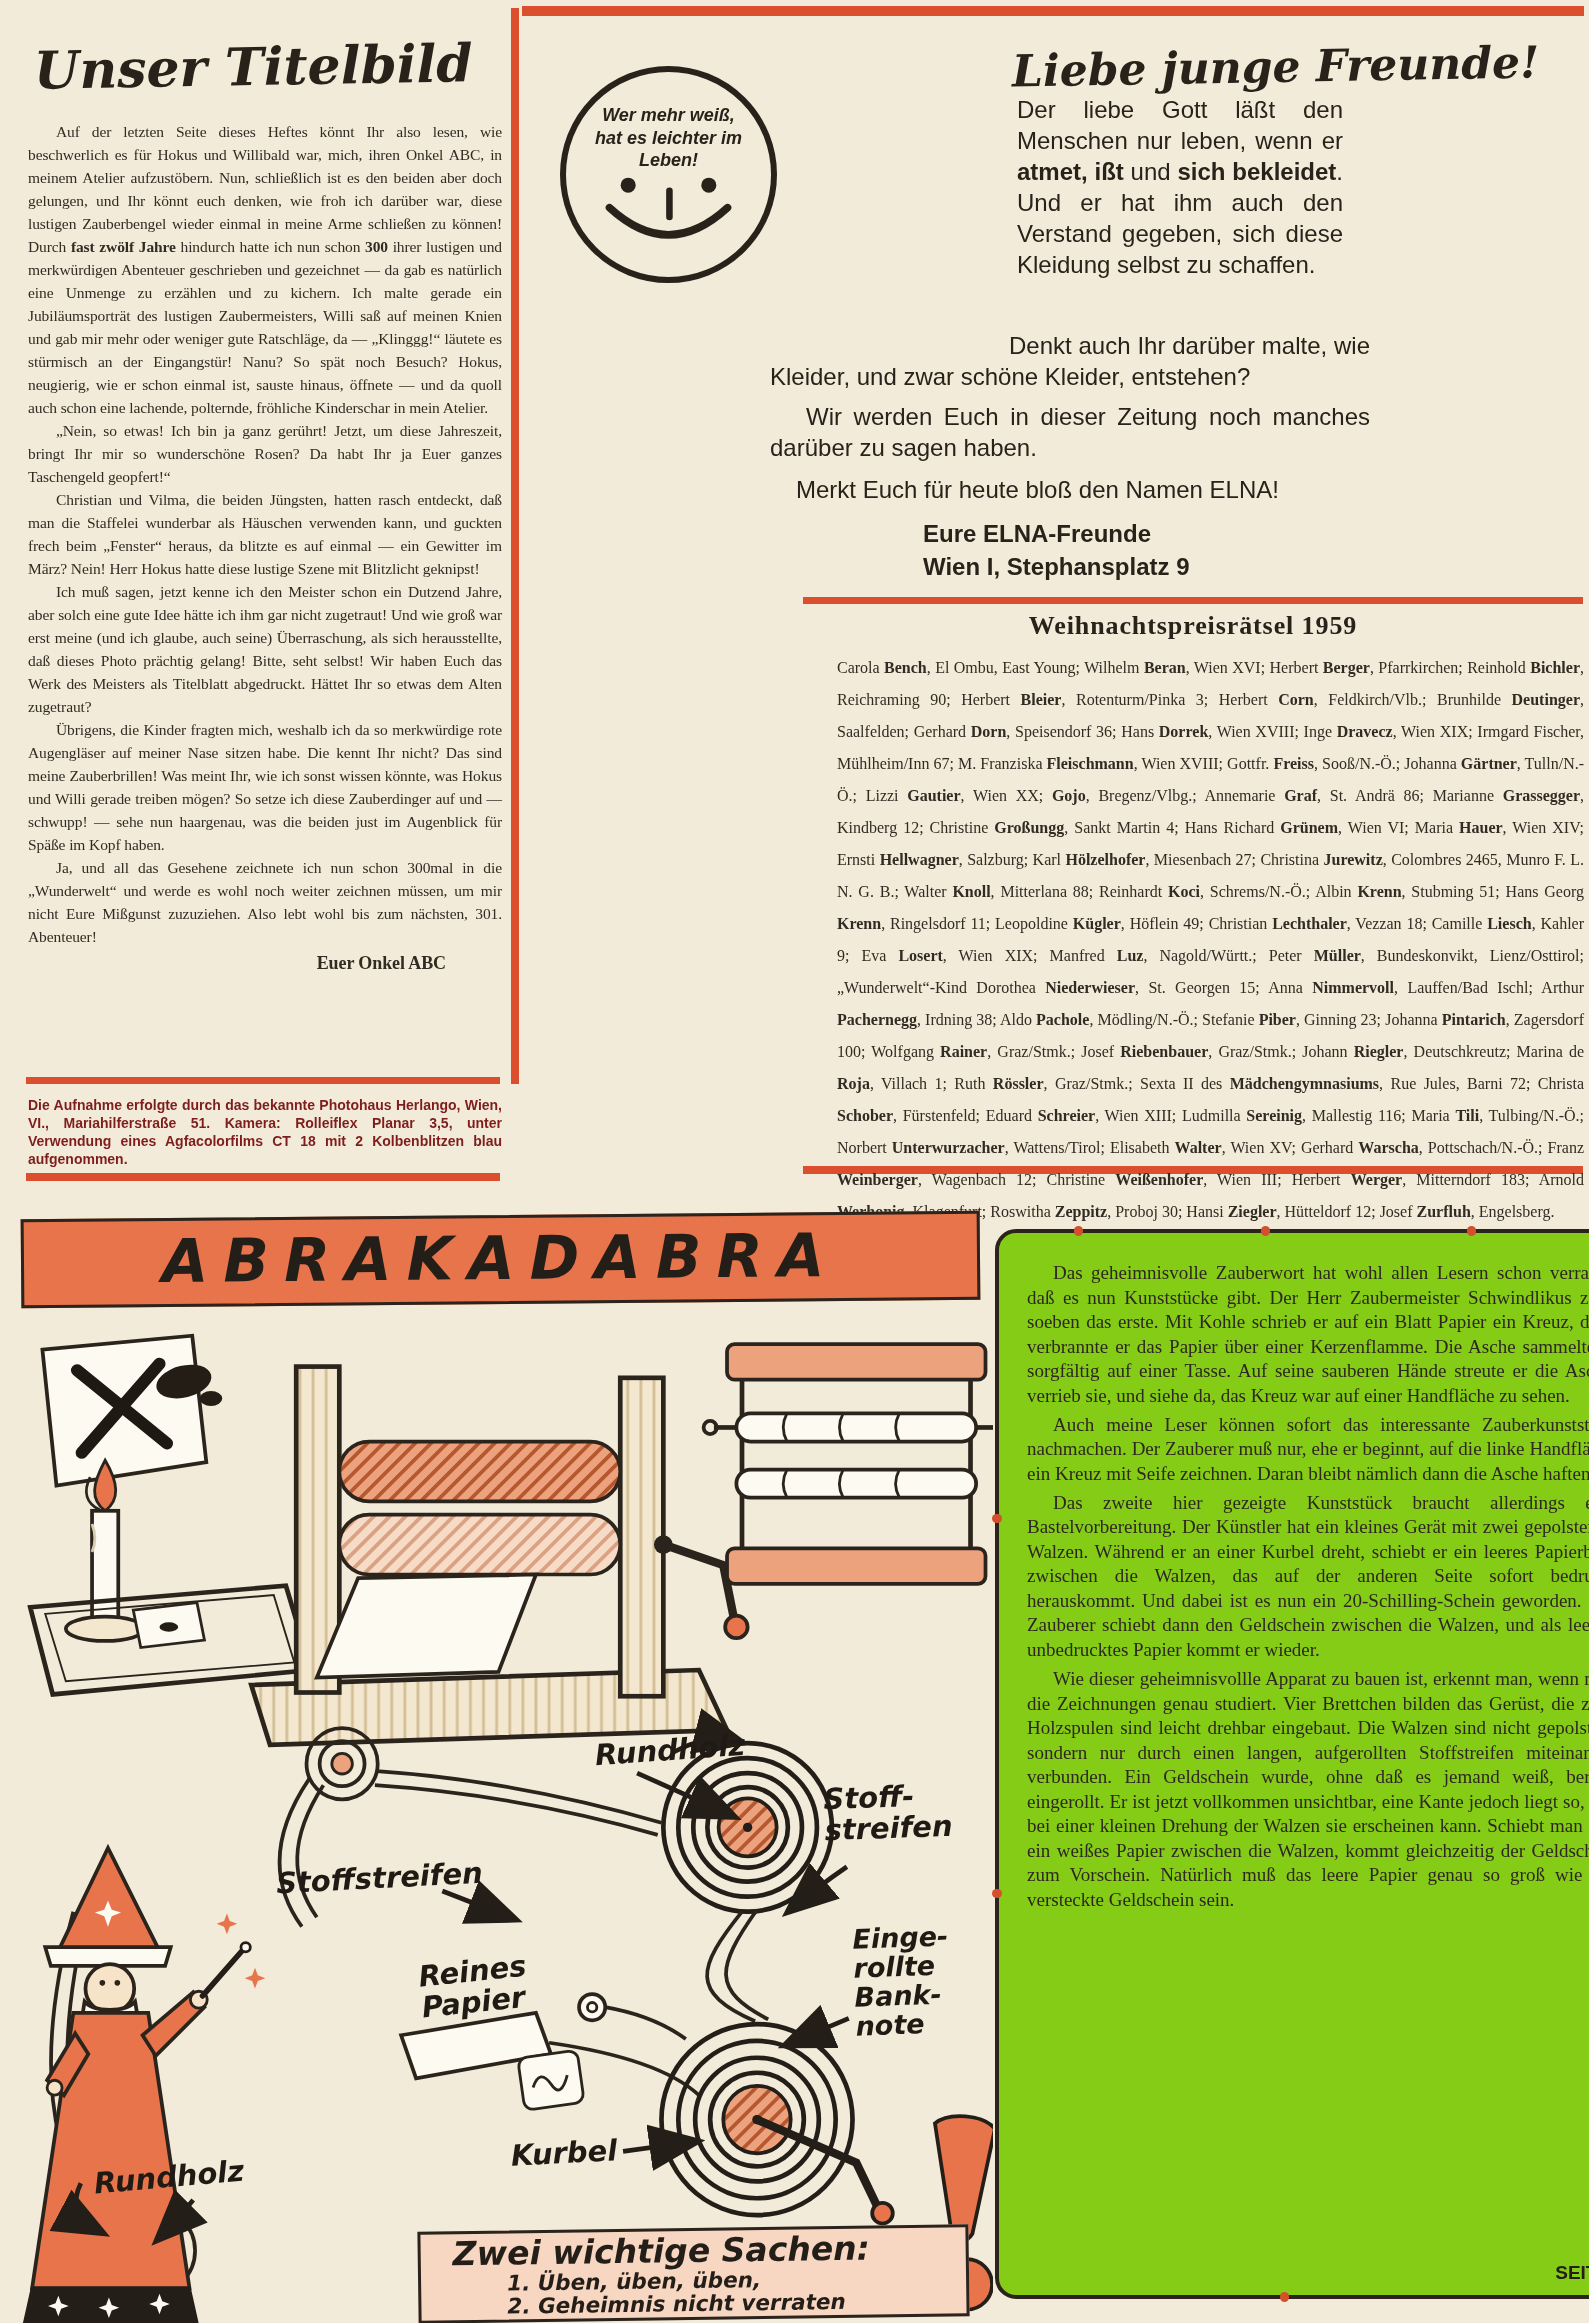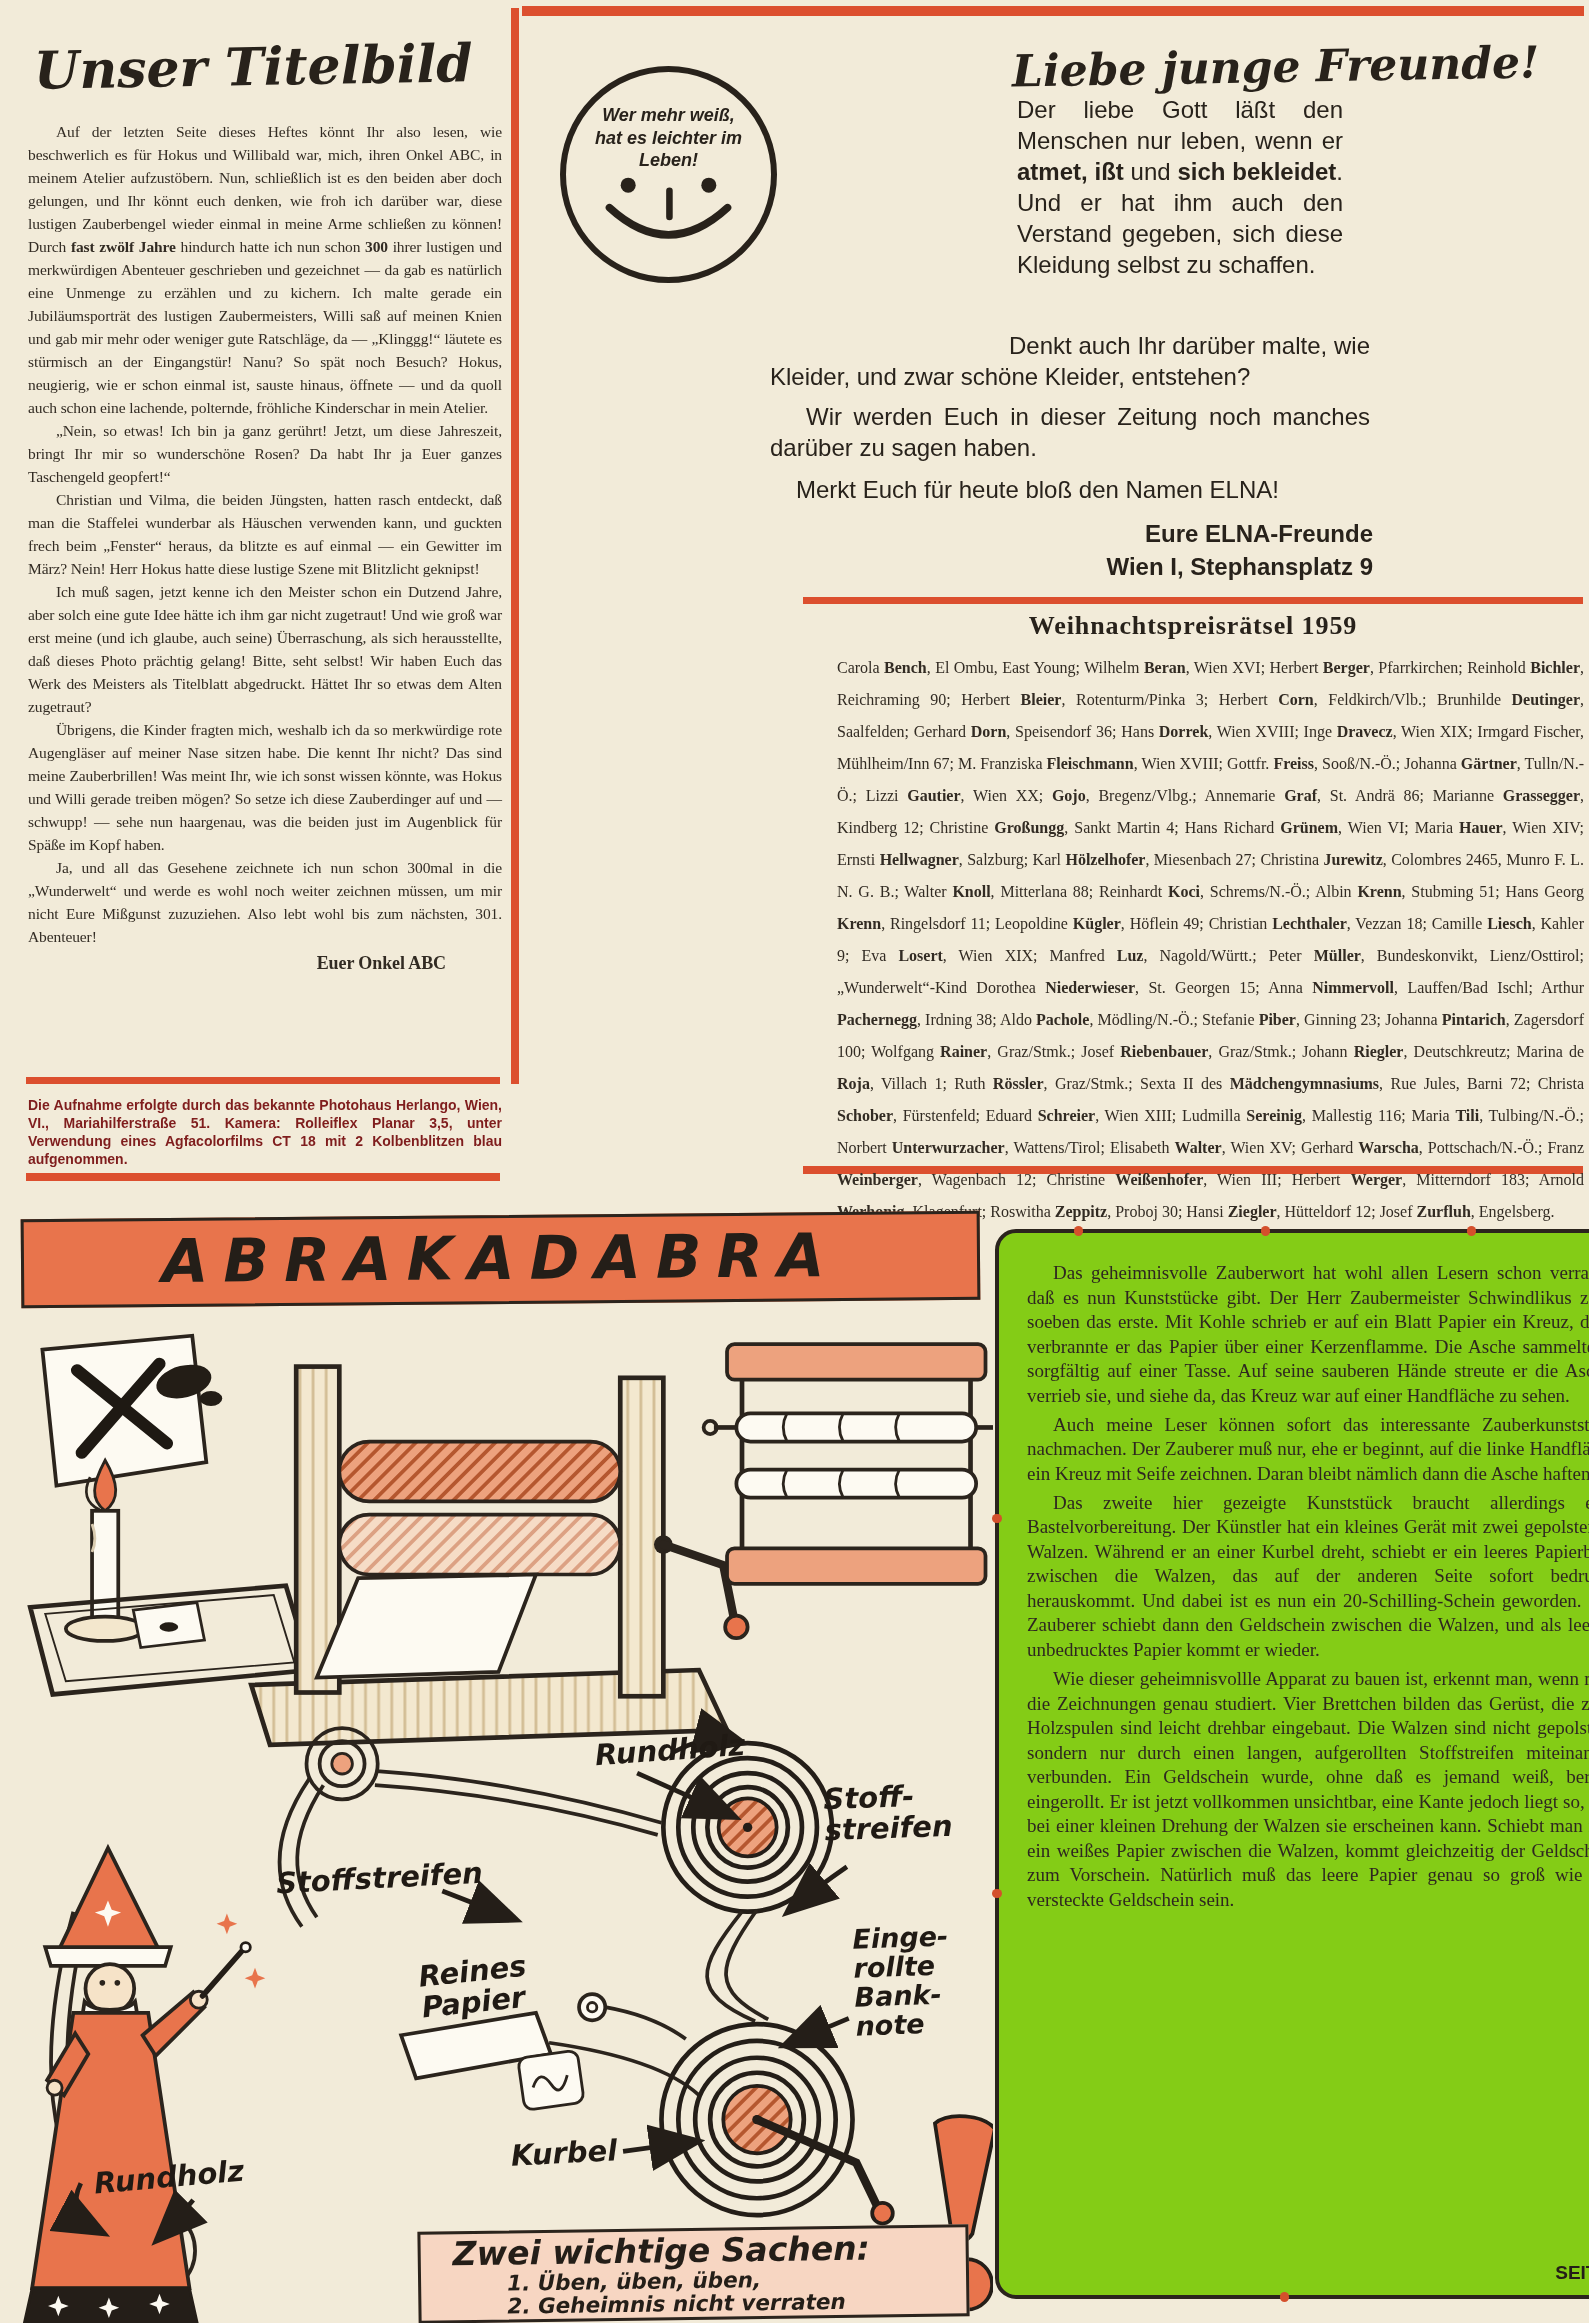--- a/index.html
+++ b/index.html
@@ -30,21 +30,21 @@
   .badge-text{font-family:"Liberation Sans",sans-serif;font-weight:bold;font-style:italic;
               font-size:18px;line-height:22.5px;white-space:pre-line;margin-top:32px;color:#28221b;}
   .elna-title{left:1012px;top:41px;font-family:"DejaVu Serif",serif;font-style:italic;font-weight:bold;
               font-size:44px;color:#28221b;transform:rotate(-1deg);}
   .elna p{margin:0;font-family:"Liberation Sans",sans-serif;font-size:24px;line-height:31px;
           text-align:justify;color:#28221b;}
   .elna-p1{left:1017px;top:94px;width:326px;}
   .elna-p2{left:770px;top:330px;width:600px;text-indent:239px;}
   .elna-p3{left:770px;top:401px;width:600px;text-indent:36px;}
   .elna-p4{left:796px;top:474px;width:573px;}
-  .elna-closing{left:923px;top:517px;width:450px;text-align:right;font-family:"Liberation Sans",sans-serif;
+  .elna-closing{left:923px;top:517px;width:450px;text-align:left;font-family:"Liberation Sans",sans-serif;
                 font-weight:bold;font-size:24px;line-height:33px;color:#28221b;}
   
   .raetsel-title{left:803px;top:611px;width:780px;text-align:center;font-weight:bold;font-size:26px;
                  letter-spacing:0.9px;color:#28221b;}
   .raetsel-names{left:837px;top:652px;width:747px;font-size:16px;line-height:32px;text-align:justify;}
   .raetsel-names{text-indent:0;}
   
   .banner{left:20.6px;top:1215px;width:959px;height:89px;background:#e8744c;border:3.7px solid #2b241d;
           transform:rotate(-0.5deg);box-sizing:border-box;text-align:center;}
   .banner span{display:inline-block;font-family:"DejaVu Sans",sans-serif;font-weight:bold;font-style:italic;

